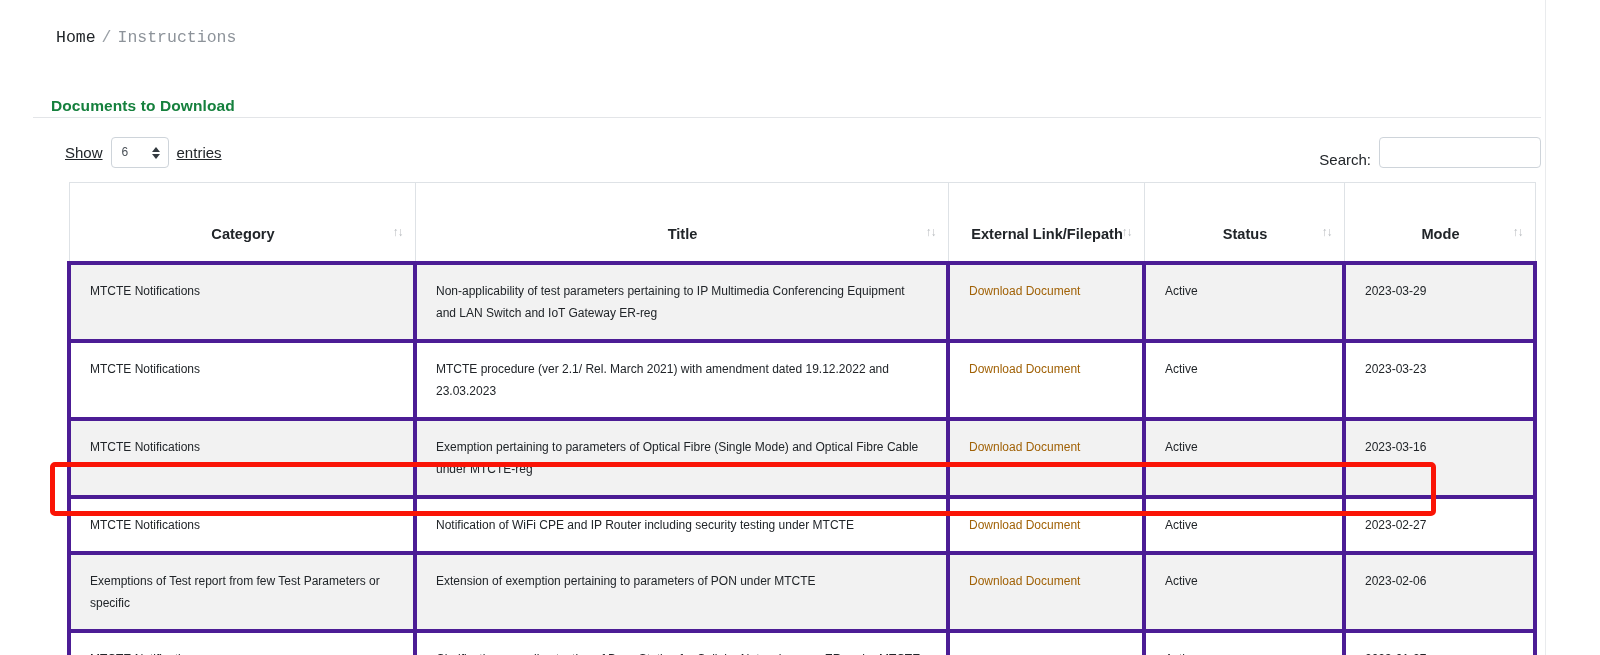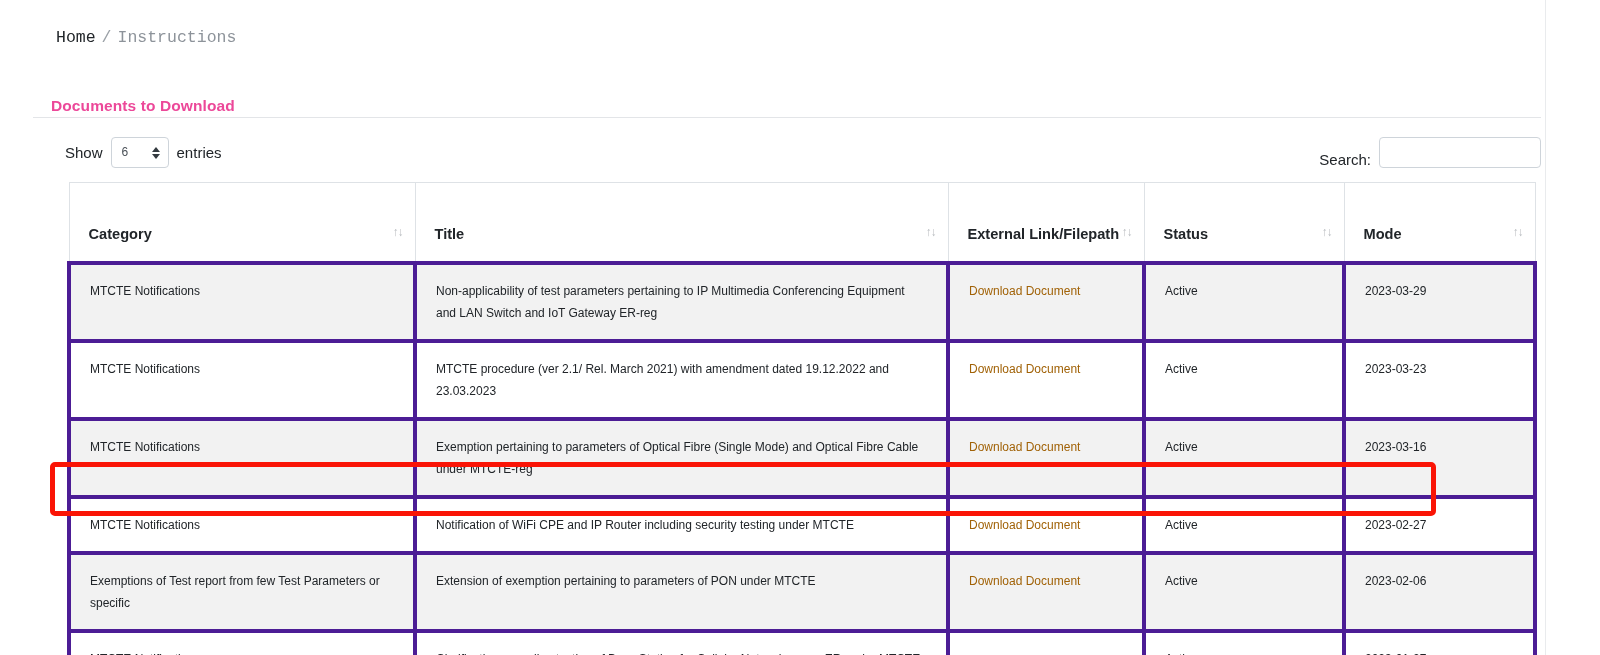--- a/index.html
+++ b/index.html
@@ -43,21 +43,21 @@
     color: #8d939a;
   }
 
   
   .card-title {
     position: absolute;
     left: 51px;
     top: 84px;
     font-size: 15.5px;
     font-weight: bold;
-    color: #ec4899;
+    color: #15803d;
     letter-spacing: 0.1px;
   }
   .card-divider {
     position: absolute;
     left: 33px;
     top: 117px;
     width: 1508px;
     height: 1px;
     background: #e3e5e8;
   }
@@ -65,20 +65,21 @@
   
   .dt-length {
     position: absolute;
     left: 65px;
     top: 137px;
     font-size: 15px;
     color: #212529;
     display: flex;
     align-items: center;
     white-space: nowrap;
+    text-decoration: underline;
   }
   .dt-length .lbl { line-height: 30px; }
   .select-wrap {
     position: relative;
     display: inline-block;
     margin: 0 8px;
   }
   .dt-select {
     appearance: none;
     -webkit-appearance: none;
@@ -154,21 +155,21 @@
   }
   table.dt col.c-cat { width: 346px; }
   table.dt col.c-title { width: 533px; }
   table.dt col.c-link { width: 196px; }
   table.dt col.c-status { width: 200px; }
   table.dt col.c-date { width: 191px; }
 
   table.dt thead th {
     position: relative;
     vertical-align: bottom;
-    text-align: left;
+    text-align: center;
     font-weight: bold;
     font-size: 14.6px;
     padding: 14px 17px 16px 19px;
     border: 1px solid #dee2e6;
     border-top: 1px solid #dee2e6;
     border-bottom-width: 2px;
     border-bottom-color: #dee2e6;
     background: #fff;
     line-height: 21px;
     height: 80px;

